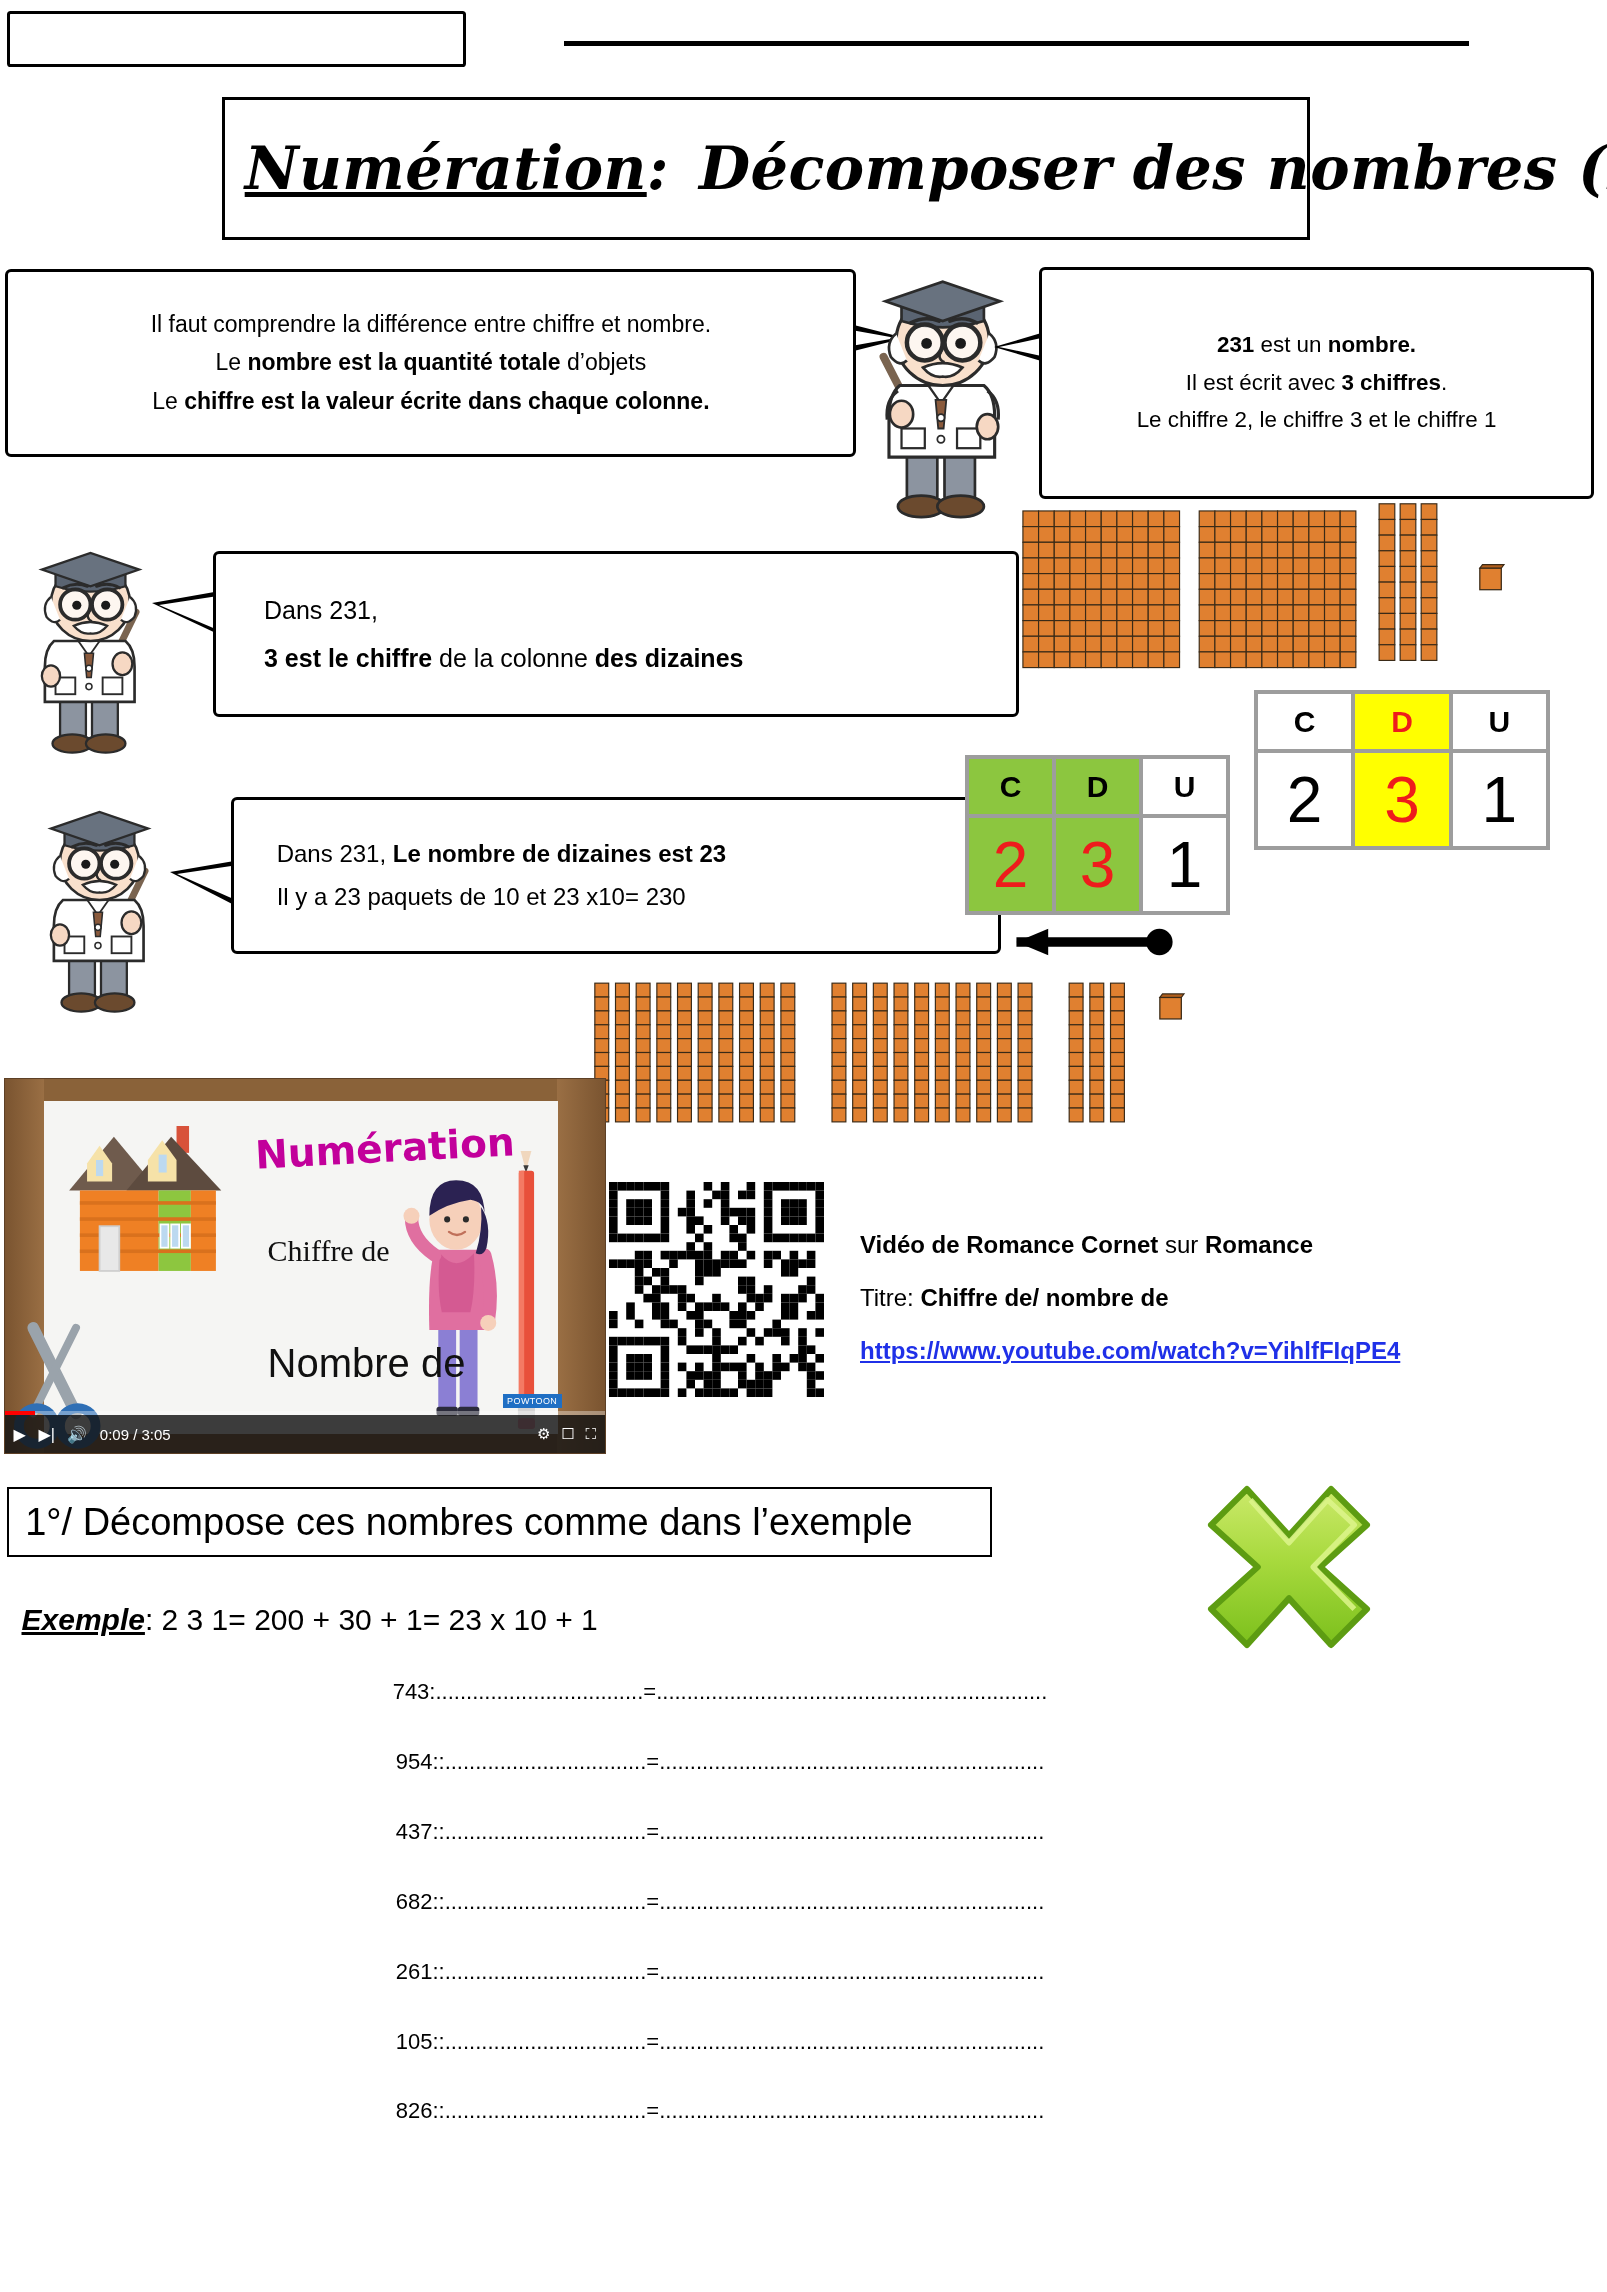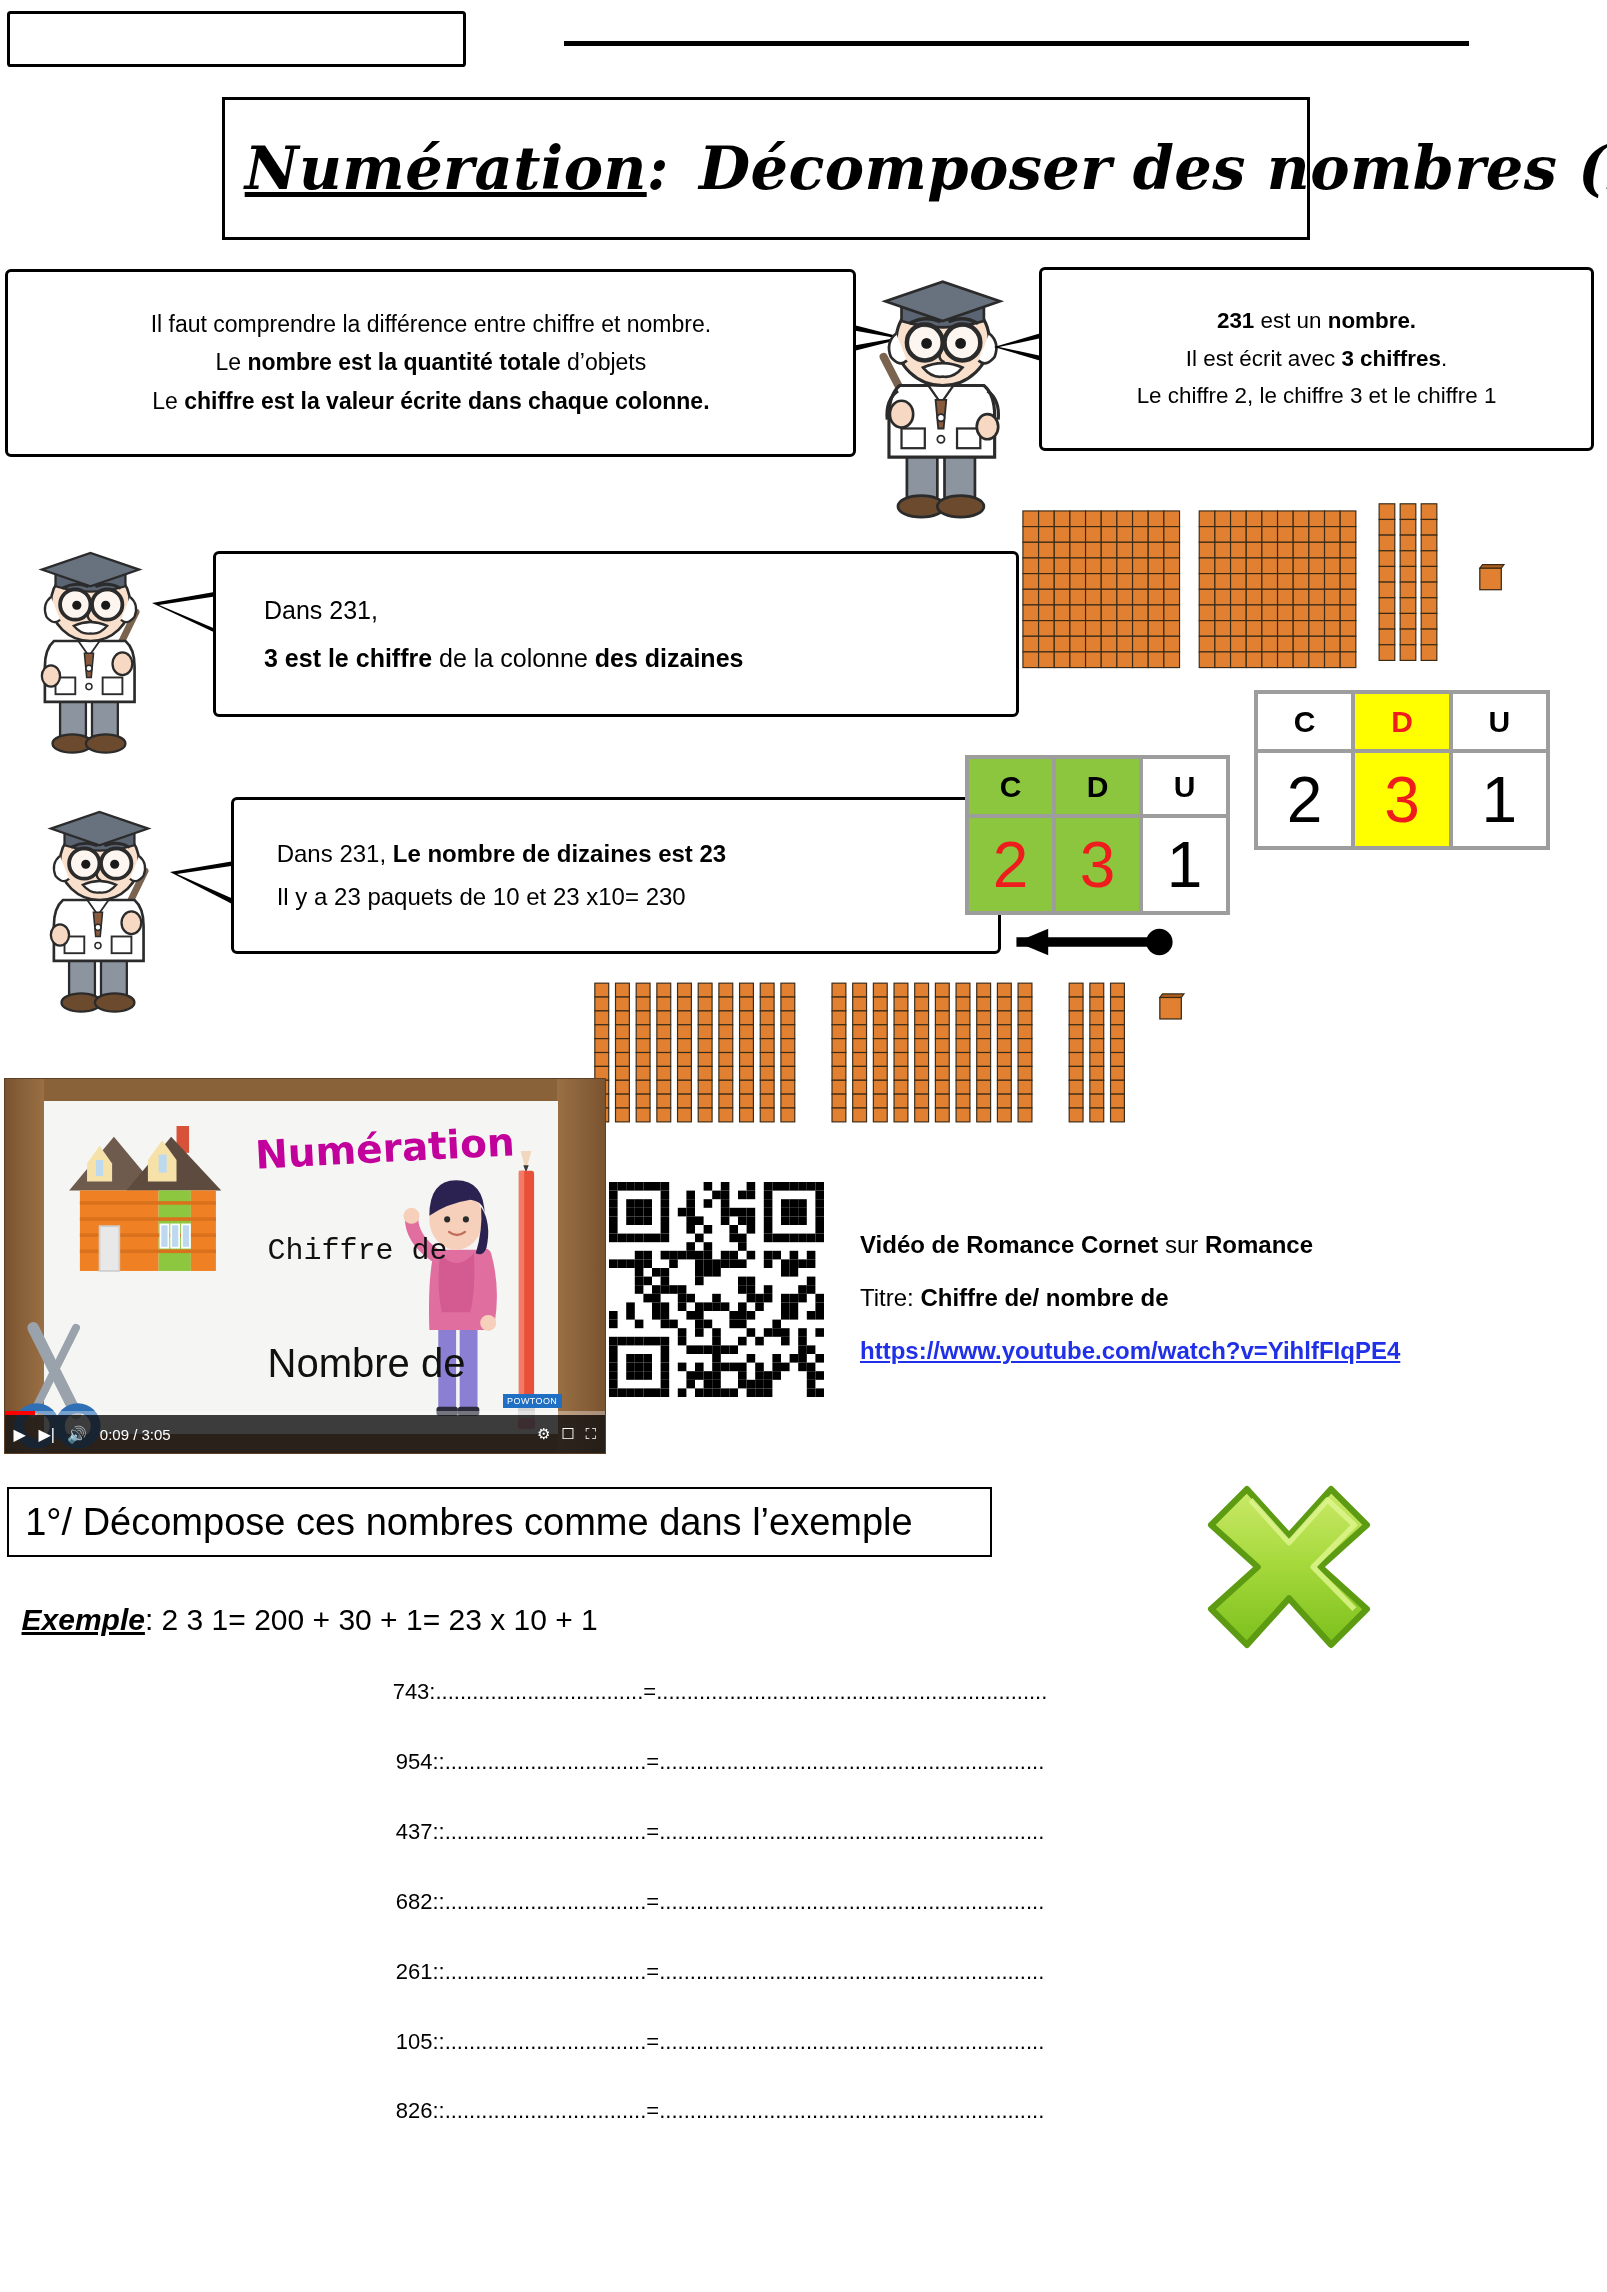--- a/index.html
+++ b/index.html
@@ -47,21 +47,21 @@
     border-radius:6px;
     display:flex; flex-direction:column; justify-content:center;
     padding:9px 23px;
   }
   .bubble p { margin:0; padding:5.4px 0; font-size:22.4px; line-height:1.2; }
   .bubble p.c { text-align:center; }
 
   #bubble-1 { left:5.4px; top:269px; width:851px; height:188px; }
   #bubble-1 p { font-size:23px; }
 
-  #bubble-2 { left:1039px; top:267px; width:555px; height:184px; }
+  #bubble-2 { left:1039px; top:267px; width:555px; height:232px; }
   #bubble-2 p { font-size:22.4px; text-align:center; }
 
   #bubble-3 { left:213px; top:551px; width:806px; height:166px; }
   #bubble-3 p { font-size:25px; padding:9px 0 9px 25px; }
 
   #bubble-4 { left:231px; top:797px; width:770px; height:157px; }
   #bubble-4 p { font-size:24px; padding:7.2px 0 7.2px 19.7px; }
 
   
   .tail { position:absolute; width:0; height:0; }
@@ -126,21 +126,21 @@
   #video-paper {
     left:39px; top:21.5px; width:514px; height:333px;
     background:#f5f5f3;
   }
   #vid-title {
     position:absolute; left:211px; top:25px;
     font-family:"DejaVu Sans", sans-serif; font-weight:bold;
     font-size:39px; color:#C2009B; transform:rotate(-3deg);
   }
   #vid-l1 { position:absolute; left:224px; top:133px;
-    font-family:Liberation Mono, monospace; font-size:30px; color:#111; }
+    font-family:Liberation Serif, serif; font-size:30px; color:#111; }
   #vid-l2 { position:absolute; left:224px; top:240px;
     font-family:Liberation Sans, sans-serif; font-size:40px; color:#111; }
   #vid-controls {
     position:absolute; left:0; bottom:0; width:602px; height:38px;
     background:rgba(20,20,20,0.82); display:flex; align-items:center;
     padding-left:9px; gap:12.5px; color:#fff; font-size:15px;
   }
   #vid-progress {
     position:absolute; left:0; bottom:38px; width:602px; height:4.5px;
     background:rgba(255,255,255,0.35);

